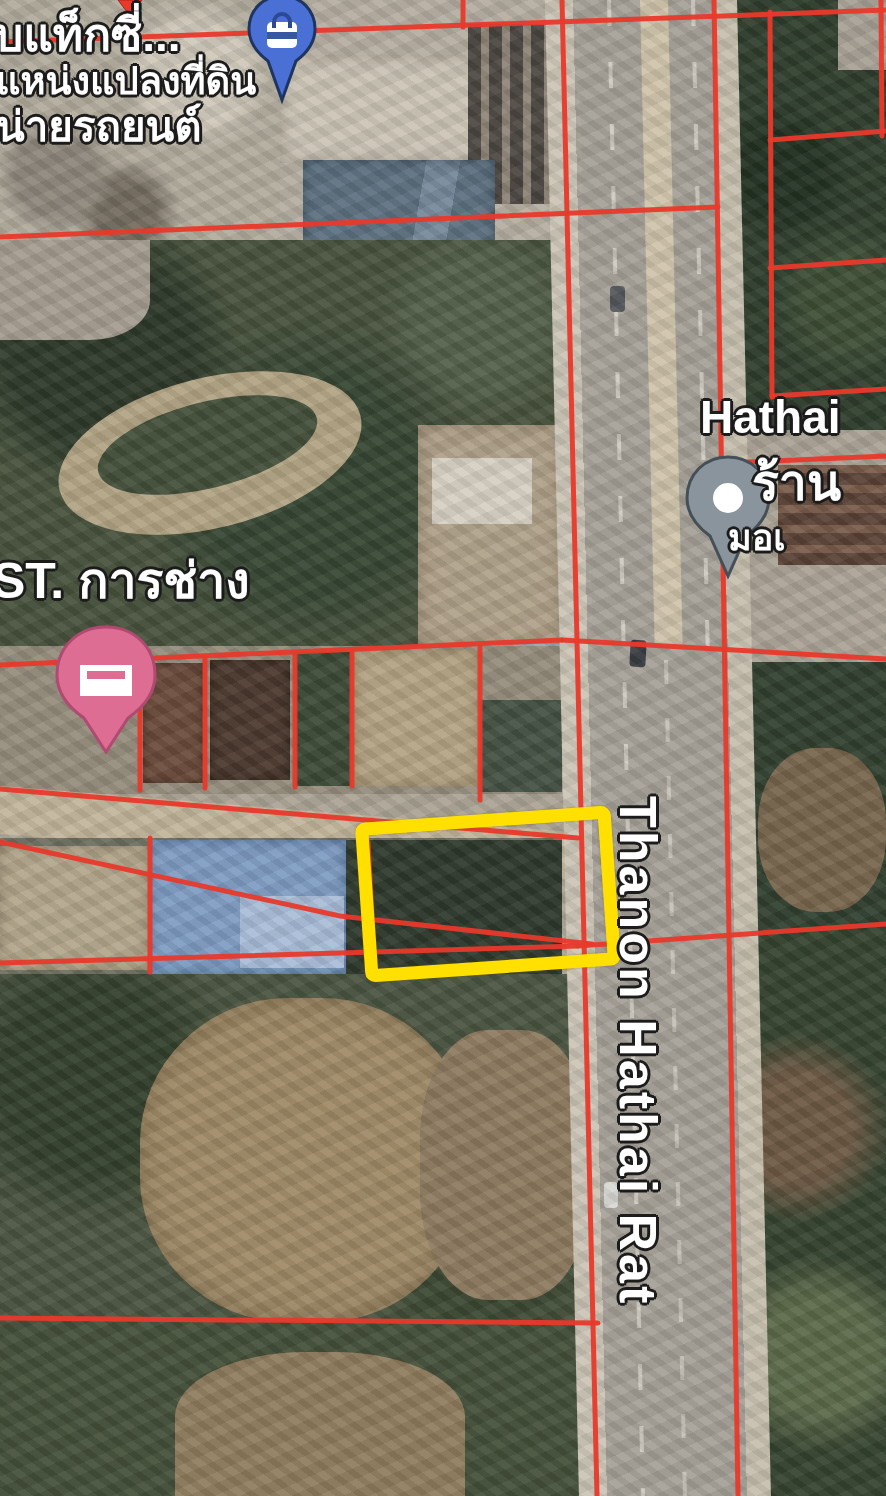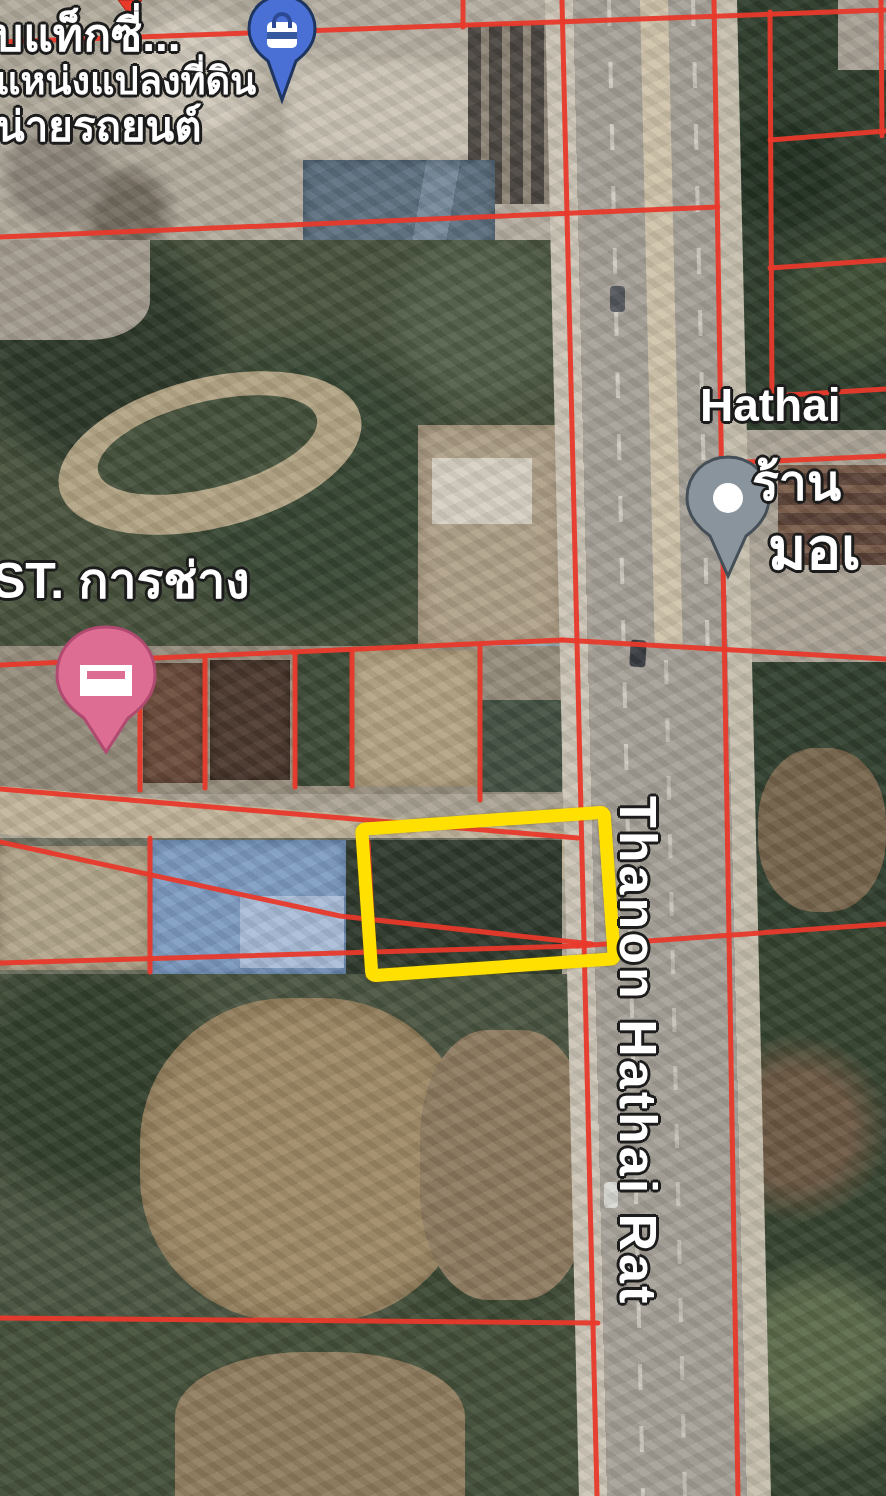--- a/index.html
+++ b/index.html
@@ -164,18 +164,18 @@
   </svg>
 
   <svg style="left:116px;top:0;" width="28" height="17" viewBox="0 0 28 17">
     <polygon points="2,0 26,0 14,16" fill="#e8392b" stroke="#a02a1e" stroke-width="1"></polygon>
   </svg>
 
   <div class="maptext" style="left:-6px;top:12px;font-size:46px;">บแท็กซี่...</div>
   <div class="maptext" style="left:-4px;top:62px;font-size:38px;">แหน่งแปลงที่ดิน</div>
   <div class="maptext" style="left:-4px;top:106px;font-size:42px;">น่ายรถยนต์</div>
   <div class="maptext" style="left:-8px;top:556px;font-size:50px;">ST. การช่าง</div>
-  <div class="maptext" style="left:700px;top:382px;font-size:46px;">Hathai</div>
+  <div class="maptext" style="left:700px;top:394px;font-size:46px;">Hathai</div>
   <div class="maptext" style="left:752px;top:458px;font-size:50px;">ร้าน</div>
-  <div class="maptext" style="left:768px;top:520px;font-size:58px;">มอเ</div>
+  <div class="maptext" style="left:728px;top:520px;font-size:36px;">มอเ</div>
   <div class="maptext roadtext">Thanon Hathai Rat</div>
 
 </div>
 
 </body></html>

